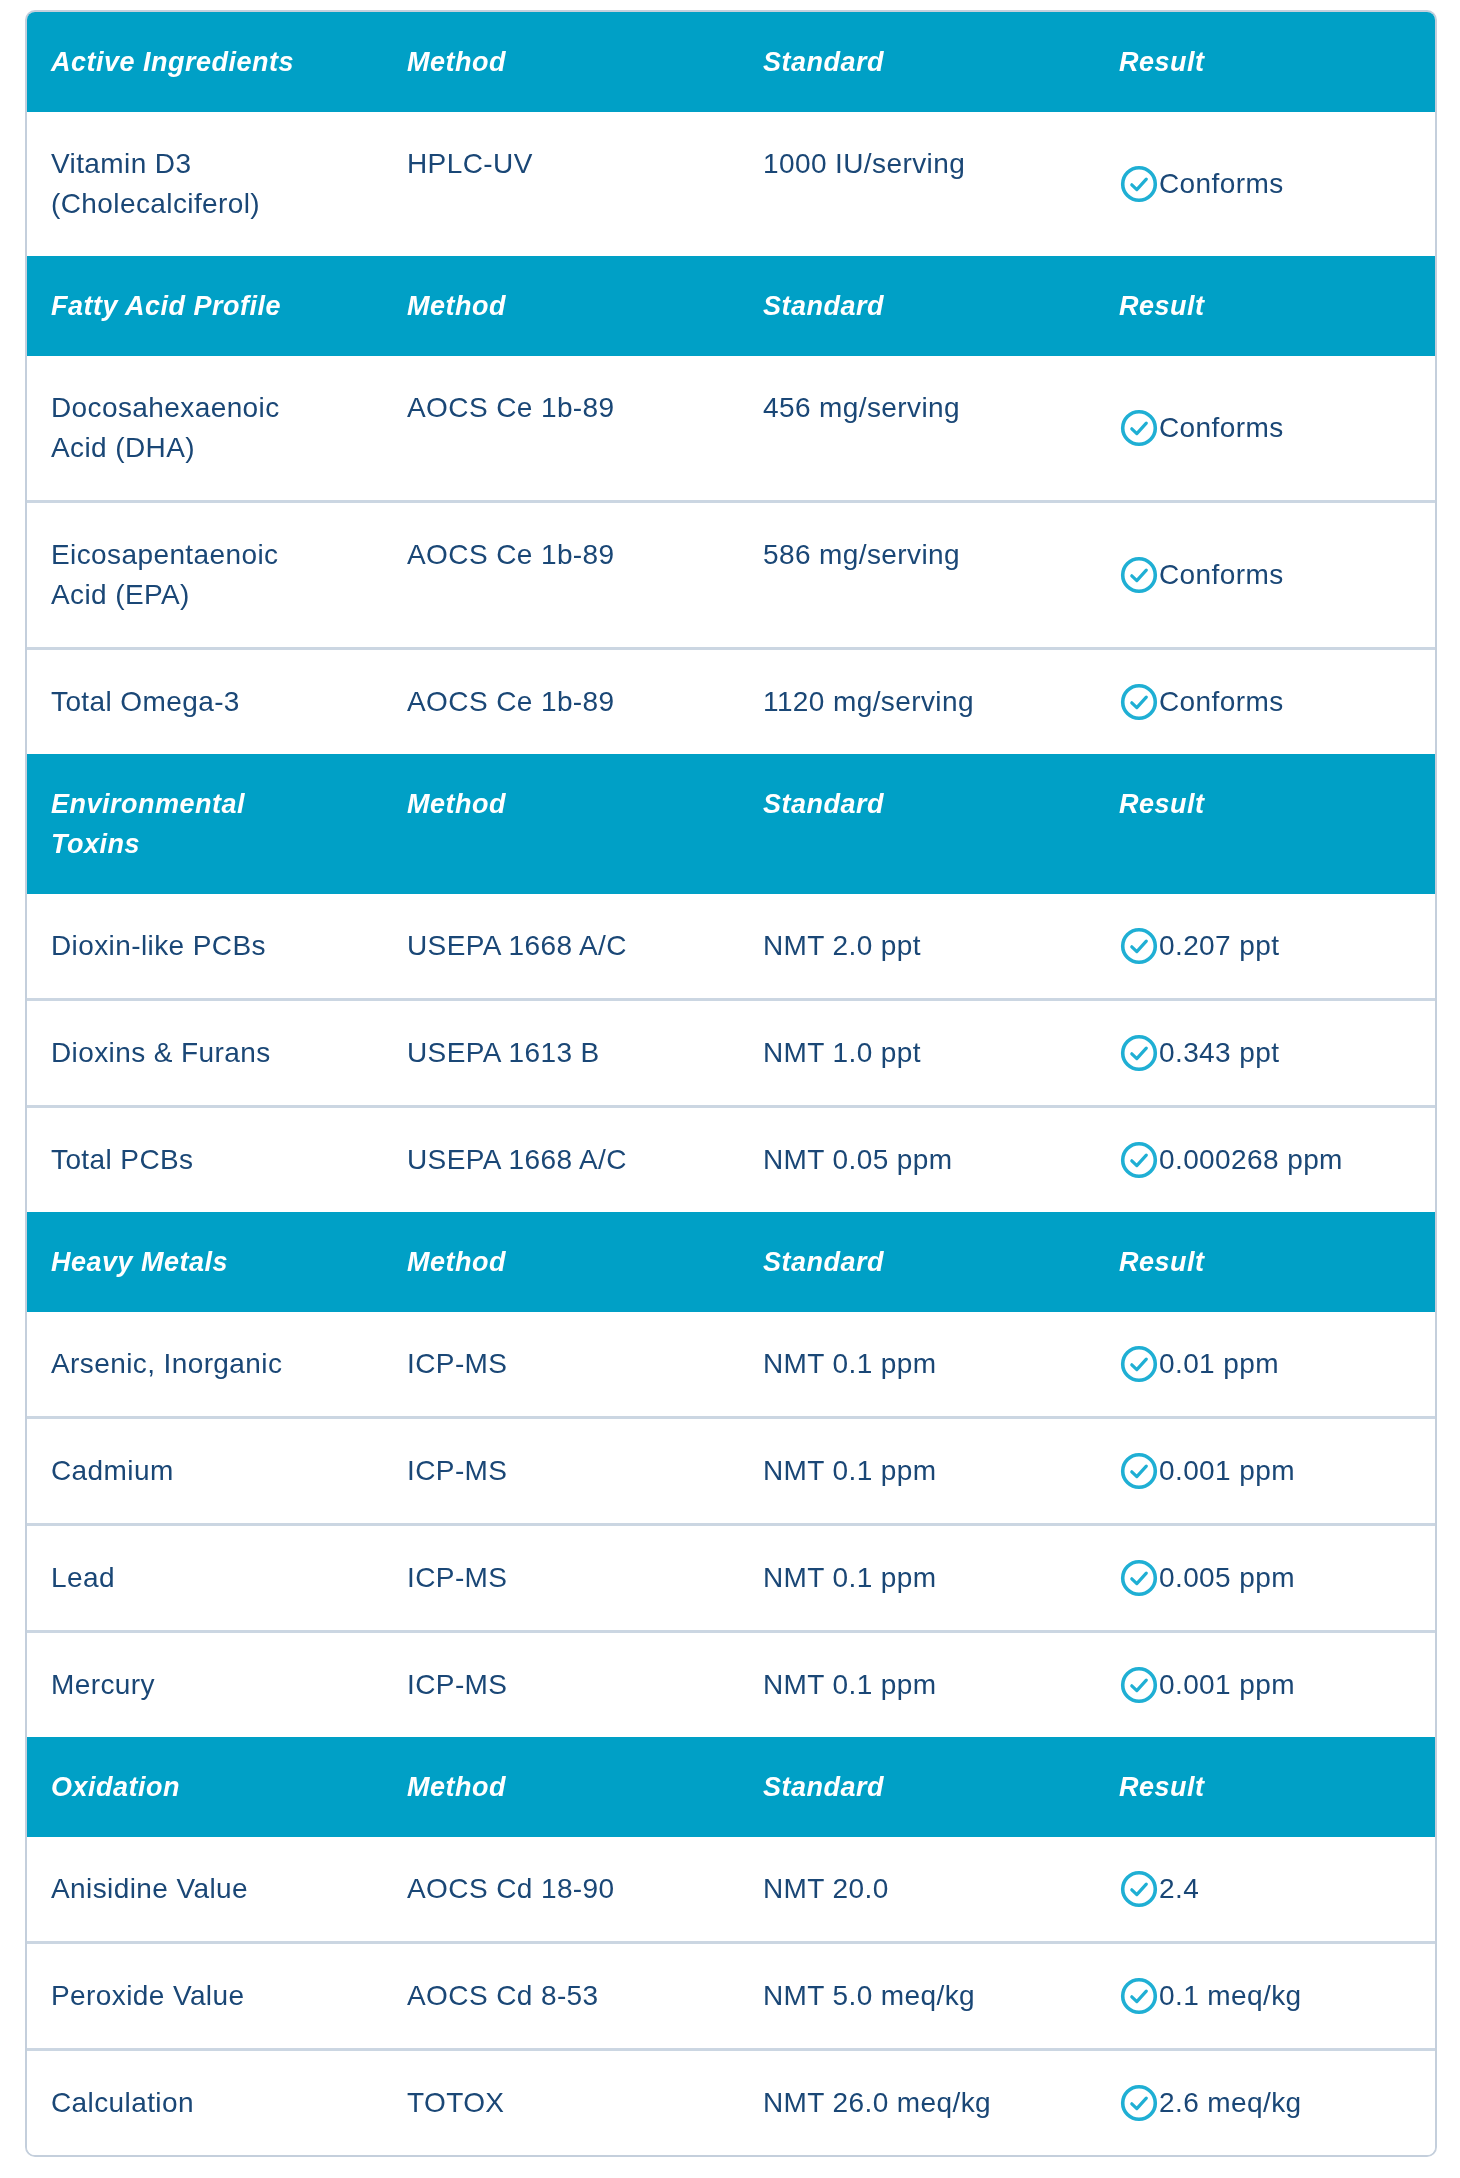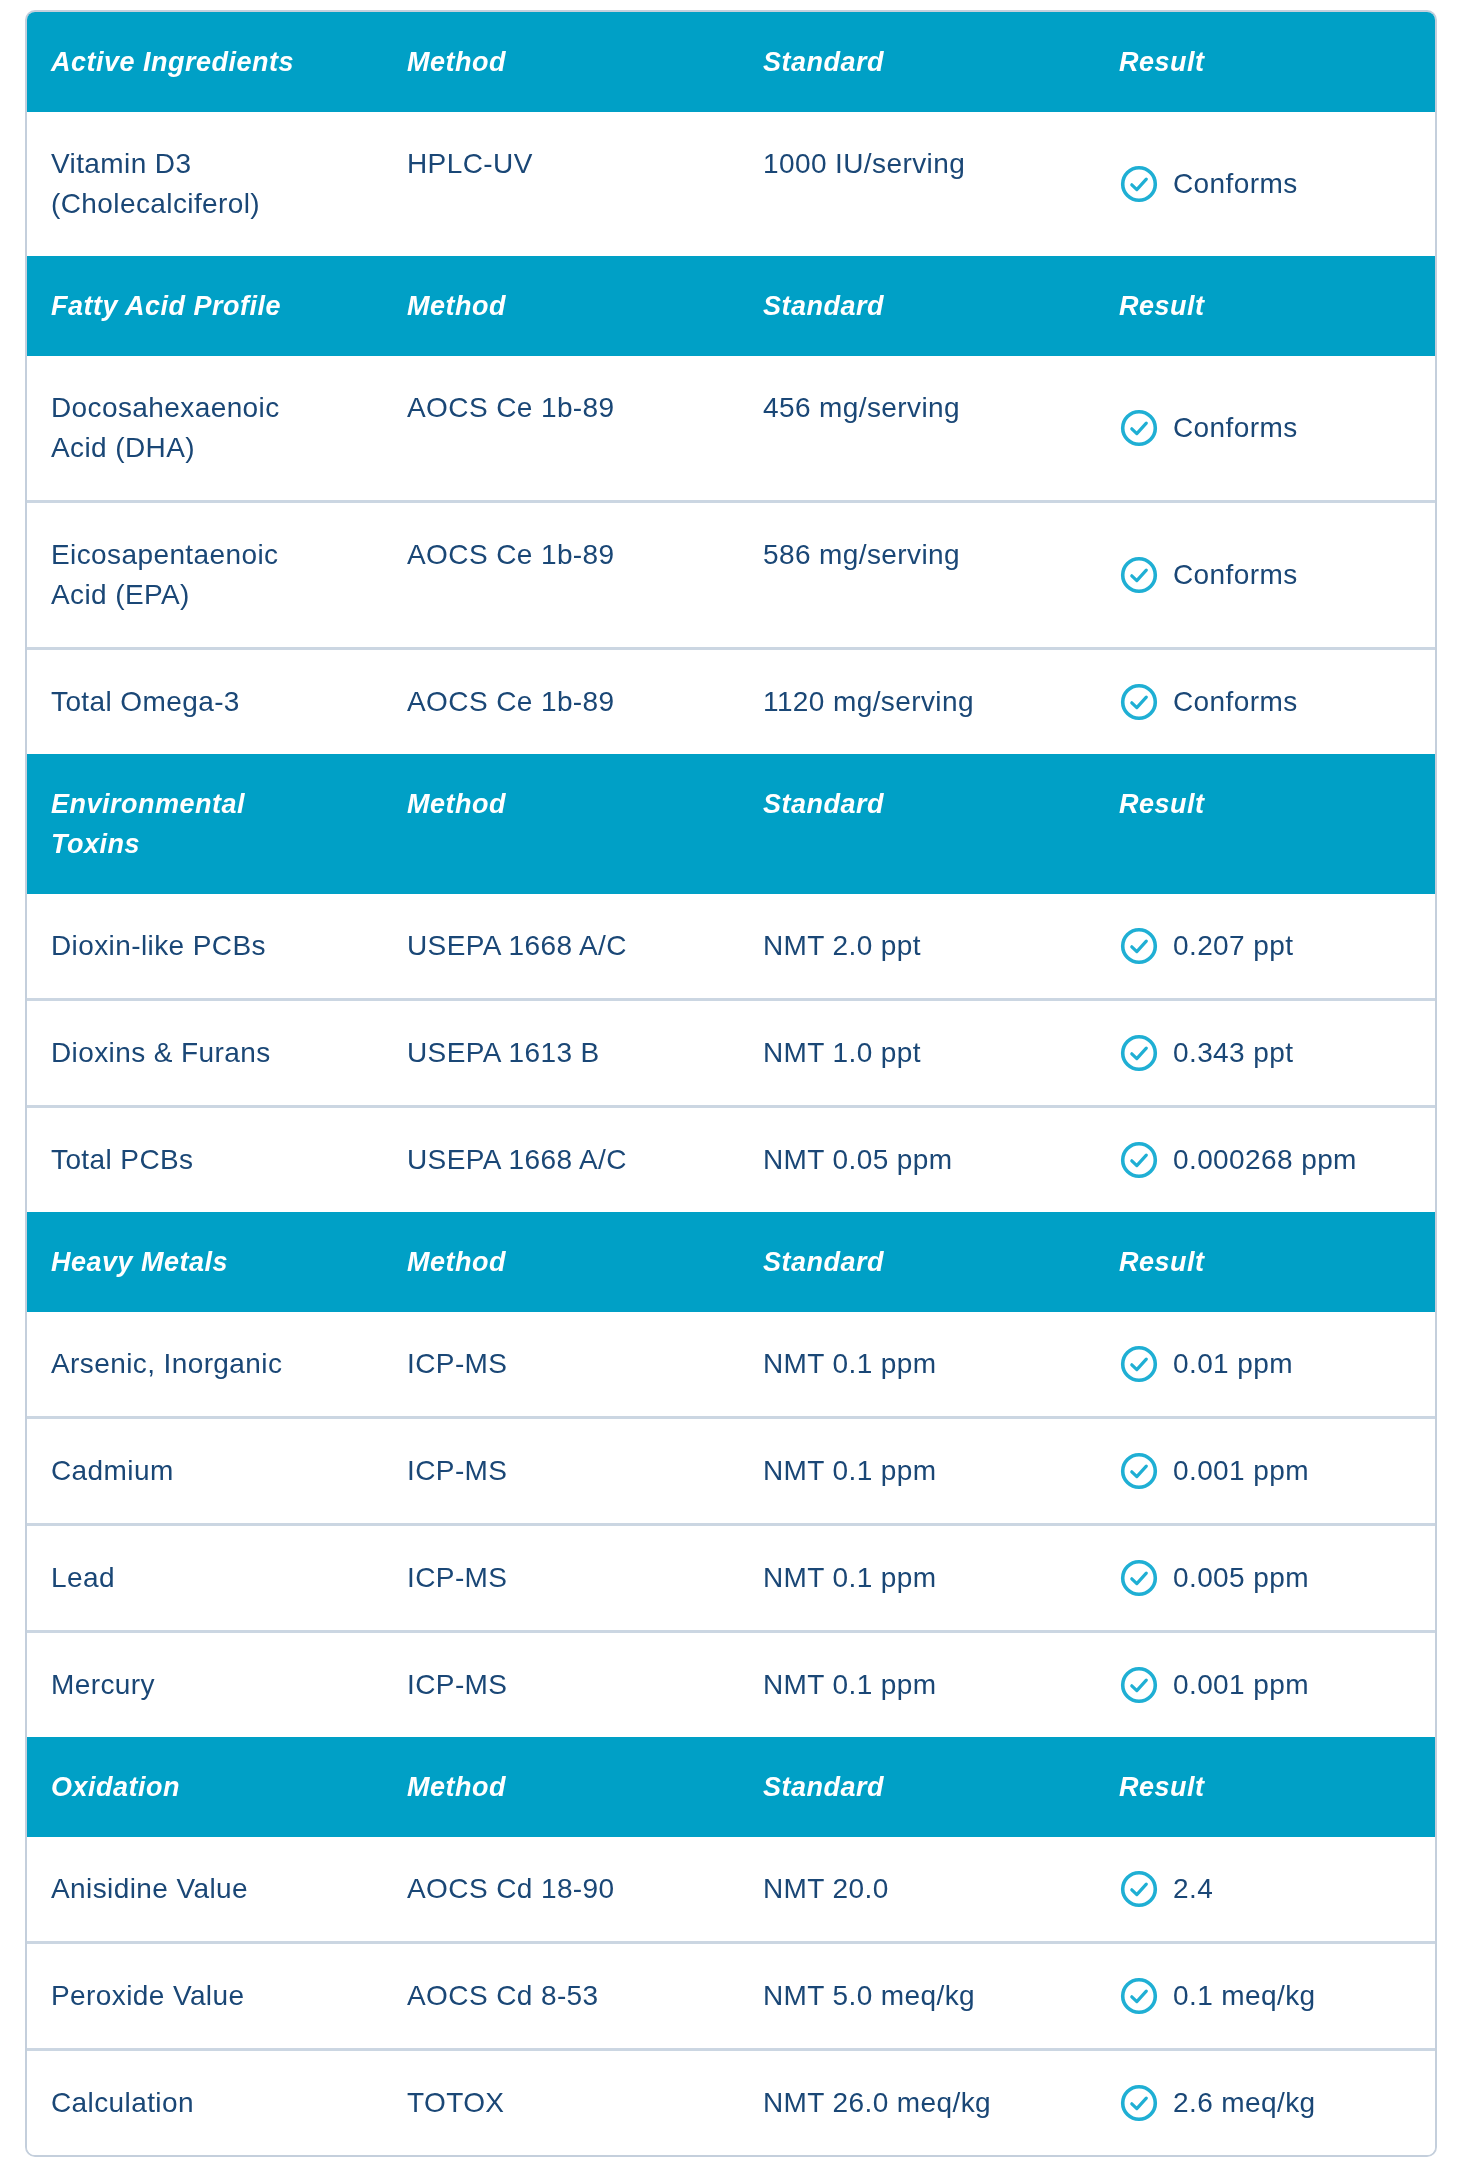--- a/index.html
+++ b/index.html
@@ -57,21 +57,20 @@
   }
   .cell{padding-left:24px;}
   .c1{width:356px;padding-right:52px;}
   .c2{width:356px;padding-right:30px;}
   .c3{width:356px;padding-right:30px;}
   .c4{flex:1;padding-right:4px;}
   .result-cell{
     align-self:center;
     display:flex;
     align-items:center;
-    gap:14px;
   }
   .check-icon{flex-shrink:0;display:block;}
 </style>
 </head>
 <body>
 
 <div class="page">
   <div class="coa-table">
       <div class="section-header">
         <div class="cell c1">Active Ingredients</div>

